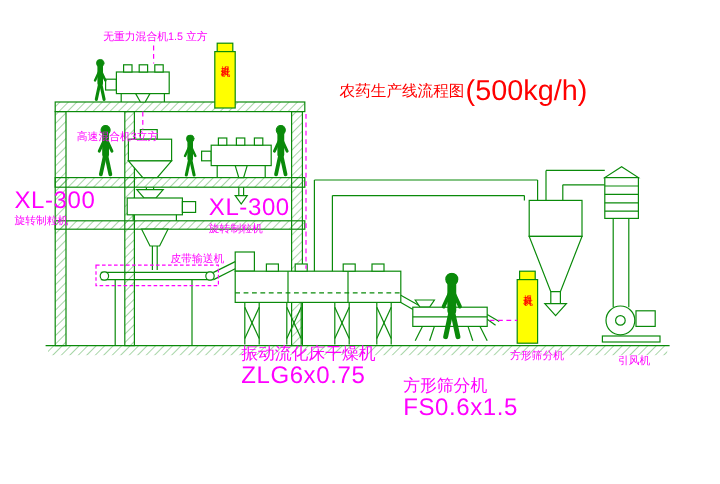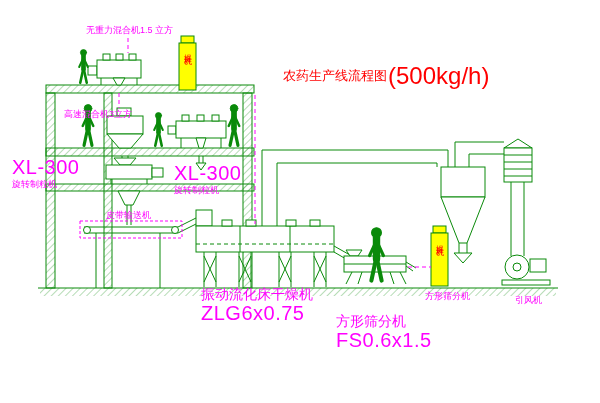--- a/index.html
+++ b/index.html
@@ -236,21 +236,21 @@
   <div class="lbl" style="left:12px; top:156px;">
     <div class="md">XL-300</div>
     <div class="xs">旋转制粒机</div>
   </div>
 
   <div class="lbl" style="left:174px; top:162px;">
     <div class="md">XL-300</div>
     <div class="xs">旋转制粒机</div>
   </div>
 
-  <div class="lbl xs" style="left:106px; top:210px;">皮带输送机</div>
+  <div class="lbl xs" style="left:106px; top:210px;padding-left:36px;">皮带输送机</div>
 
   <div class="lbl" style="left:201px; top:286px;">
     <div class="sm">振动流化床干燥机</div>
     <div class="md">ZLG6x0.75</div>
   </div>
 
   <div class="lbl" style="left:336px; top:286px;margin-top:27px;">
     <div class="sm">方形筛分机</div>
     <div class="md">FS0.6x1.5</div>
   </div>

